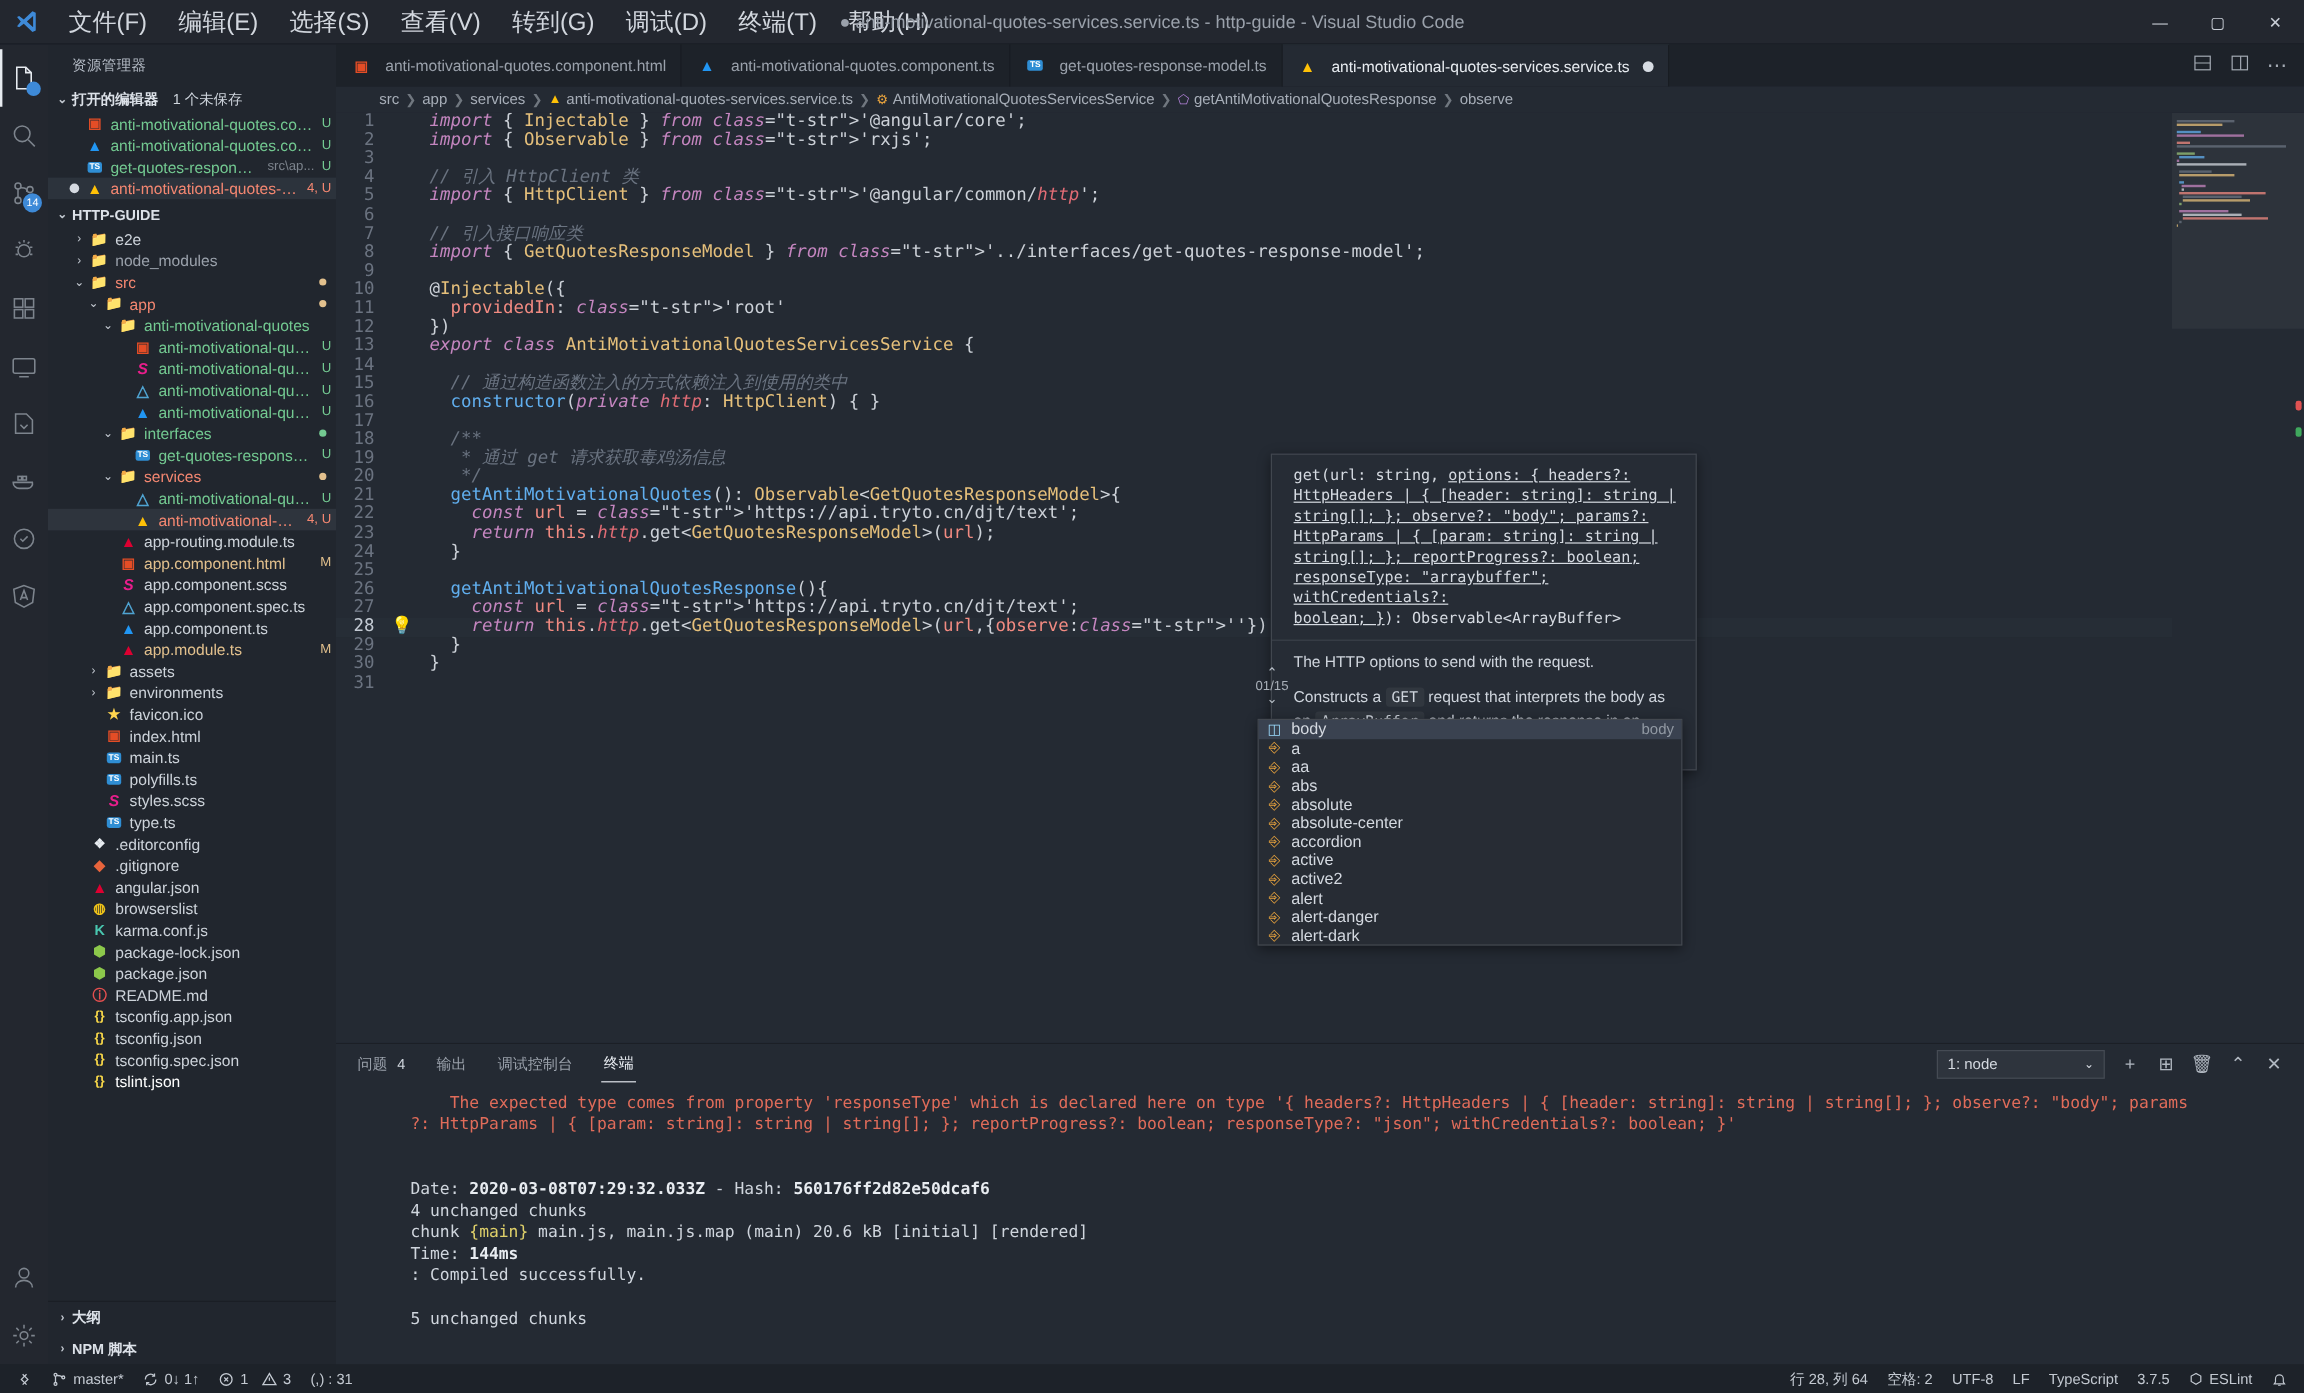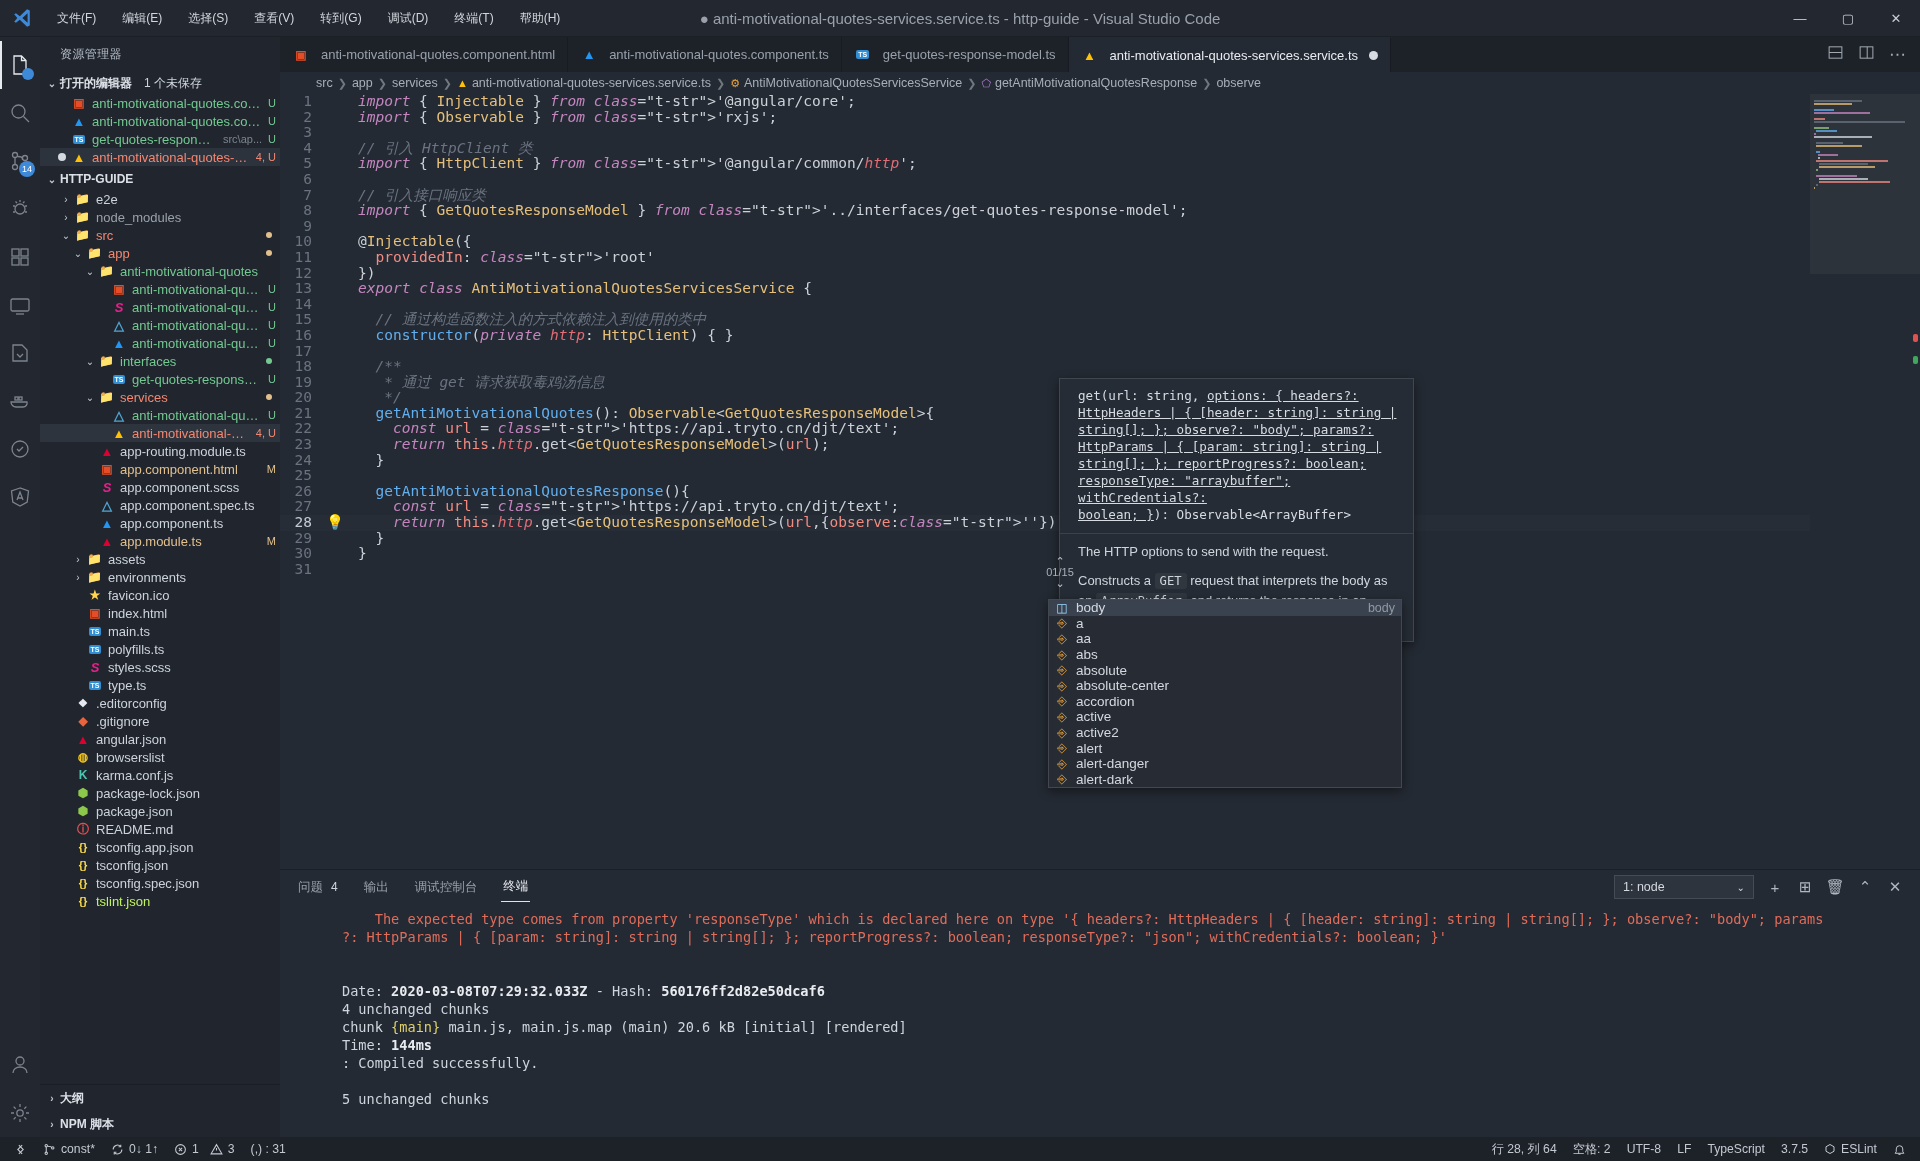--- a/index.html
+++ b/index.html
@@ -21,21 +21,21 @@
     height: 37px; min-height: 37px;
     background: #23272f;
     display: flex; align-items: center;
     position: relative;
     border-bottom: 1px solid #1b1f26;
   }
   .vscode-logo { width: 44px; display:flex; align-items:center; justify-content:center; }
   .vscode-logo svg { width: 22px; height: 22px; }
   .menu { display: flex; align-items: center; }
   .menu-item {
-    padding: 4px 13px; font-size: 12px; color: #d2d7de;
+    padding: 4px 13px; font-size: 20px; color: #d2d7de;
     cursor: default; white-space: nowrap;
   }
   .title-center {
     position: absolute; left: 0; right: 0; text-align: center;
     font-size: 15px; color: #9aa1ab; pointer-events: none;
   }
   .win-controls { margin-left: auto; display: flex; height: 37px; z-index: 3;}
   .win-btn { width: 48px; height:37px; display:flex; align-items:center; justify-content:center; color:#c9ced6; font-size:13px;}
 
   
@@ -664,21 +664,21 @@
             <span class="fi ">
               <span style="color:#f9d849;font-size:11px">{}</span>
             </span>
             <span class="fname" style="color:#cdd3da">tsconfig.spec.json</span>
           </div>
           <div class="row" style="padding-left: 18px;">
             <span style="width:16px;display:inline-block;flex:0 0 auto"></span>
             <span class="fi ">
               <span style="color:#f9d849;font-size:11px">{}</span>
             </span>
-            <span class="fname" style="color:#bef264">tslint.json</span>
+            <span class="fname" style="color:#ffffff">tslint.json</span>
           </div>
         </div>
 
       <div class="sb-bottom">
         <div class="sb-section-head" style="height:26px">
           <span class="chev">›</span>
           <span>大纲</span>
         </div>
         <div class="sb-section-head" style="height:26px">
           <span class="chev">›</span>
@@ -962,21 +962,21 @@
           <path d="M9 4l8 8-8 8"></path>
         </svg>
     </div>
     <div class="st">
       <svg viewBox="0 0 24 24" style="width:13px;height:13px;fill:none;stroke:currentColor;stroke-width:2">
           <circle cx="6" cy="5" r="2.2"></circle>
           <circle cx="6" cy="19" r="2.2"></circle>
           <circle cx="18" cy="9" r="2.2"></circle>
           <path d="M6 7.2v9.6M8.2 6c5.4 0 7.6.6 7.6 3"></path>
         </svg>
-      <span>const*</span>
+      <span>master*</span>
     </div>
     <div class="st">
       <svg viewBox="0 0 24 24" style="width:13px;height:13px;fill:none;stroke:currentColor;stroke-width:2">
           <path d="M4 12a8 8 0 0 1 13.7-5.7M20 12a8 8 0 0 1-13.7 5.7"></path>
           <path d="M18 3v4h-4M6 21v-4h4"></path>
         </svg>
       <span>0↓ 1↑</span>
     </div>
     <div class="st">
       <svg viewBox="0 0 24 24" style="width:13px;height:13px;fill:none;stroke:currentColor;stroke-width:2">

